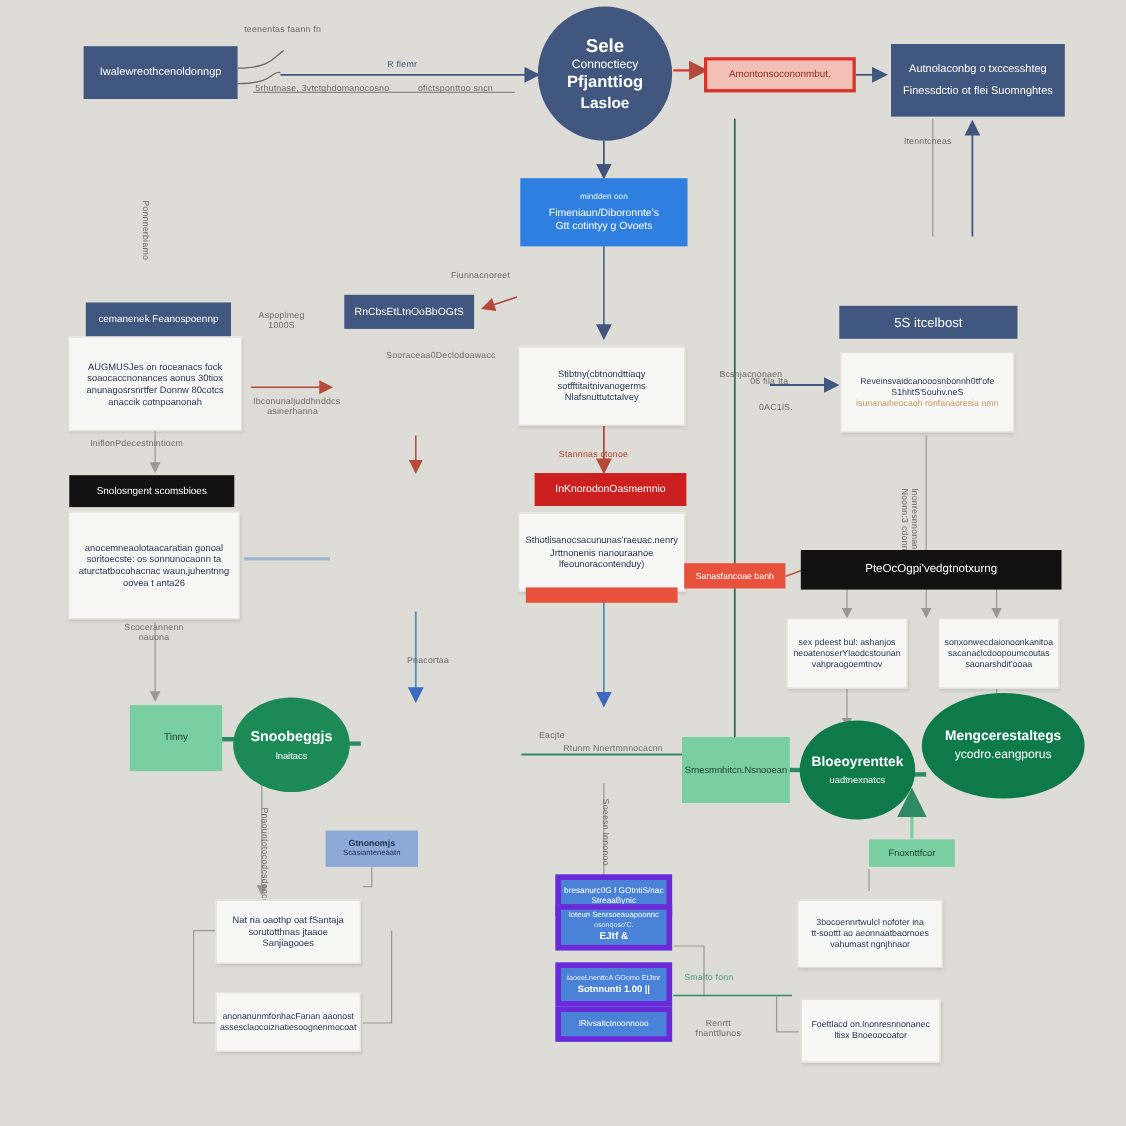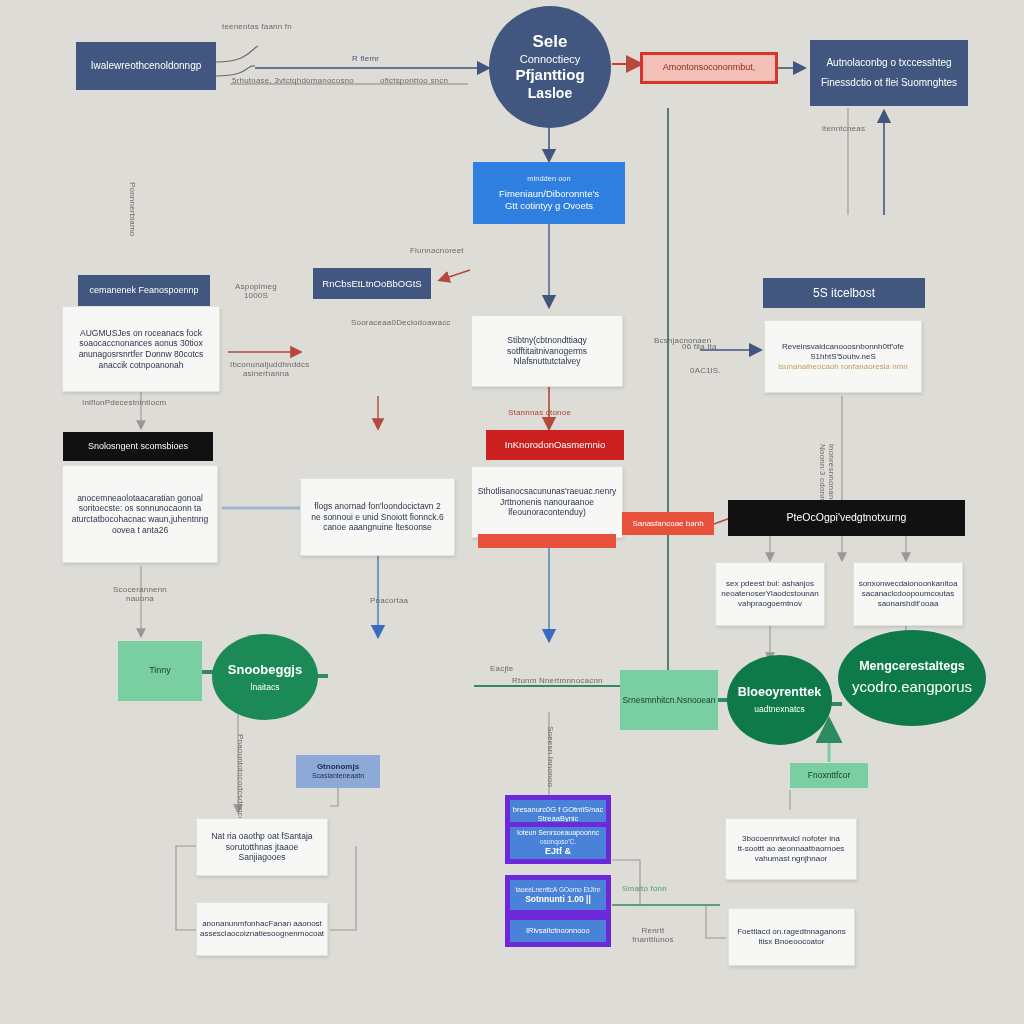--- a/index.html
+++ b/index.html
@@ -155,21 +155,21 @@
 asinerhanna</div>
   <div class="edge-label" style="left:82px;top:398px;">IniflonPdecestnintiocm</div>
   <div class="edge-label" style="left:410px;top:246px;">Fiunnacnoreet</div>
   <div class="edge-label red" style="left:508px;top:408px;">Stannnas ctonoe</div>
   <div class="edge-label" style="left:654px;top:336px;">Bcsnjacnonaen</div>
   <div class="edge-label" style="left:682px;top:342px;">06 fila  Ita</div>
   <div class="edge-label" style="left:690px;top:366px;">0AC1lS.</div>
   <div class="edge-label" style="left:624px;top:518px;">Dannctanos  sscnt</div>
   <div class="edge-label v" style="left:818px;top:444px;height:80px;white-space:pre;">lnonresnnonanec
 Noonn:3 cdonno</div>
-  <div class="edge-label" style="left:112px;top:566px;width:56px;text-align:center;white-space:pre;margin-top:19px;">Scocerannenn
+  <div class="edge-label" style="left:112px;top:566px;width:56px;text-align:center;white-space:pre;">Scocerannenn
 nauona</div>
   <div class="edge-label" style="left:370px;top:596px;">Pnacortaa</div>
   <div class="edge-label" style="left:490px;top:664px;">Eacjte</div>
   <div class="edge-label" style="left:512px;top:676px;">Rtunm
 Nnertmnnocacnn</div>
   <div class="edge-label v" style="left:236px;top:734px;height:62px;">Pnaountotocodcsdoncedo</div>
   <div class="edge-label v" style="left:546px;top:726px;height:62px;">Soeesn
 Innonoo</div>
   <div class="edge-label" style="left:624px;top:926px;width:58px;text-align:center;white-space:pre;">Renrtt
 fnanttlunos</div>
@@ -234,25 +234,20 @@
   <div class="node black blur" style="left:63px;top:432px;width:150px;height:29px;font-size:9px;">
     <span class="t">Snolosngent scomsbioes</span>
   </div>
   <div class="node card blur" style="left:62px;top:465px;width:156px;height:98px;font-size:8.5px;padding:6px;">
     <span class="t">anocemneaolotaacaratian gonoal</span>
     <span class="t">soritoecste: os sonnunocaonn ta</span>
     <span class="t">aturctatbocohacnac  waun,juhentnng</span>
     <span class="t">oovea t anta26</span>
   </div>
 
-  <div class="node card blur" style="left:300px;top:478px;width:155px;height:78px;font-size:8.5px;padding:6px;">
-    <span class="t">flogs anornad fon'loondocictavn 2</span>
-    <span class="t">ne sonnoui e unid Snoiott fionnck.6</span>
-    <span class="t">canoe  aaangnuine  ltesoonse</span>
-  </div>
 
   <div class="node red blur" style="left:486px;top:430px;width:138px;height:30px;font-size:9.5px;">
     <span class="t">InKnorodonOasmemnio</span>
   </div>
   <div class="node card blur" style="left:471px;top:466px;width:152px;height:72px;font-size:8.5px;padding:6px;">
     <span class="t">Sthotlisanocsacununas'raeuac.nenry</span>
     <span class="t">Jrttnonenis  nanouraanoe</span>
     <span class="t">lfeounoracontenduy)</span>
   </div>
   <div class="node redsoft blur" style="left:478px;top:534px;width:138px;height:14px;font-size:8px;">
@@ -286,21 +281,21 @@
 
   <div class="node greenlt blur" style="left:620px;top:670px;width:98px;height:60px;font-size:8.5px;">
     <span class="t">Srnesmnhitcn.Nsnooean</span>
   </div>
   <div class="node greendk ellipse blur" style="left:727px;top:655px;width:105px;height:90px;">
     <span class="t ttl" style="font-size:12.5px;">Bloeoyrenttek</span>
     <span class="t" style="font-size:8.5px;margin-top:3px;">uadtnexnatcs</span>
   </div>
   <div class="node greendk ellipse blur" style="left:838px;top:630px;width:148px;height:96px;">
     <span class="t ttl" style="font-size:12.5px;">Mengcerestaltegs</span>
-    <span class="t" style="font-size:15px;margin-top:3px;">ycodro.eangporus</span>
+    <span class="t" style="font-size:11px;margin-top:3px;">ycodro.eangporus</span>
   </div>
   <div class="node greenlt blur" style="left:790px;top:763px;width:78px;height:25px;font-size:8.5px;">
     <span class="t">Fnoxnttfcor</span>
   </div>
 
   <div class="node lightblue blur" style="left:296px;top:755px;width:84px;height:33px;font-size:8px;">
     <span class="t ttl">Gtnonomjs</span>
     <span class="t" style="font-size:7px;">Scasianteneaatn</span>
   </div>
 
@@ -329,17 +324,17 @@
   <div class="node bluebox blur" style="left:505px;top:915px;width:106px;height:32px;font-size:7.5px;">
     <span class="t">lRlvsaltctnoonnooo</span>
   </div>
 
   <div class="node card blur" style="left:725px;top:818px;width:132px;height:62px;font-size:8px;padding:5px;">
     <span class="t">3bocoennrtwulcl nofoter ina</span>
     <span class="t">tt-soottt ao aeonnaatbaornoes</span>
     <span class="t">vahumast ngnjhnaor</span>
   </div>
   <div class="node card blur" style="left:728px;top:908px;width:127px;height:58px;font-size:8px;padding:5px;">
-    <span class="t">Foettlacd  on.ragedtnnaganons</span>
+    <span class="t">Foettlacd  on.lnonresnnonanec</span>
     <span class="t">ltisx Bnoeoocoator</span>
   </div>
 
 </div>
 
 </body></html>

